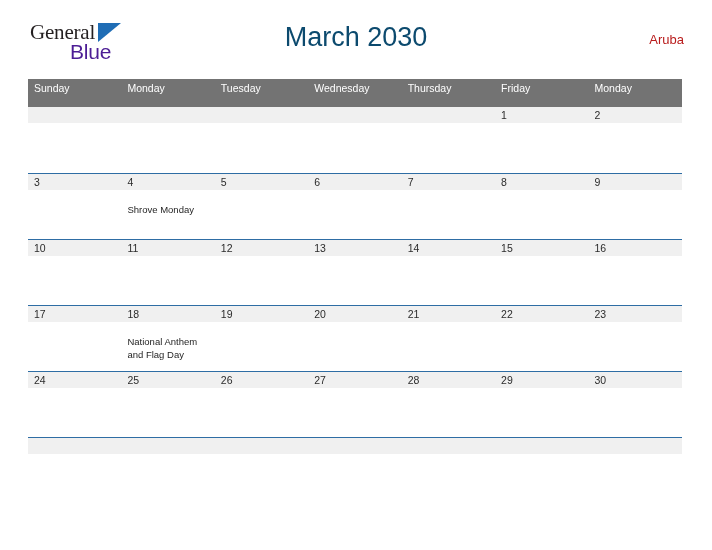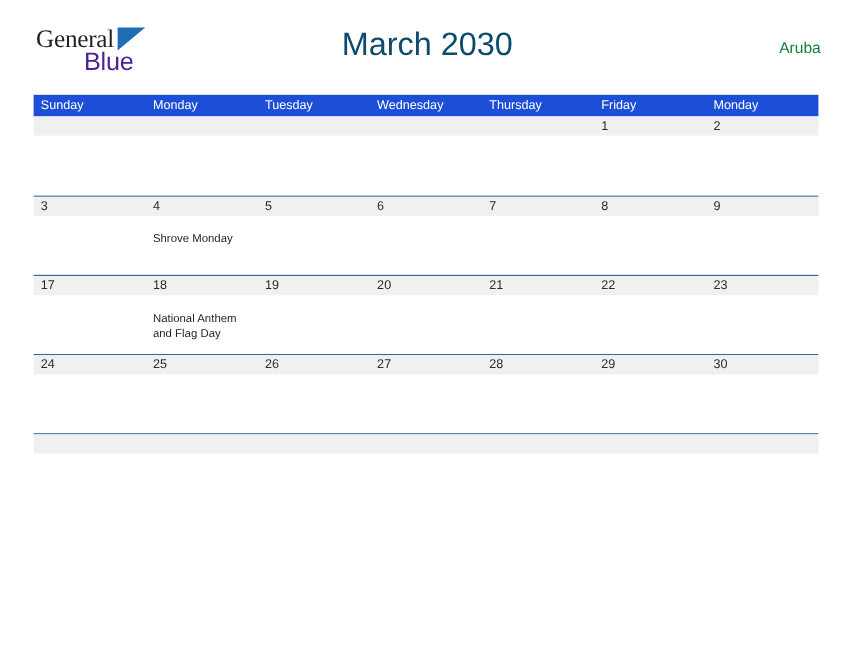--- a/index.html
+++ b/index.html
@@ -81,35 +81,35 @@
     font-weight: normal;
     margin: 0;
     letter-spacing: 0px;
   }
 
   .country {
     position: absolute;
     right: 0;
     top: 32px;
     font-size: 13px;
-    color: #15803d;
+    color: #b91c1c;
   }
 
   
   .calendar {
     position: absolute;
     left: 28px;
     top: 79px;
     width: 654px;
   }
 
   .weekday-header {
     display: flex;
-    background: #1d4ed8;
-    height: 18px;
+    background: #737373;
+    height: 28px;
   }
   .weekday-header .cell {
     flex: 1 1 0;
     color: #ffffff;
     font-size: 10.5px;
     line-height: 18px;
     padding-left: 6px;
     box-sizing: border-box;
     white-space: nowrap;
     overflow: hidden;
@@ -258,20 +258,46 @@
             </div>
             <div class="day-cell">
               <span class="day-num">9</span>
             </div>
           </div>
         </div>
         <div class="week-row">
           <div class="date-band"></div>
           <div class="days">
             <div class="day-cell">
+              <span class="day-num">10</span>
+            </div>
+            <div class="day-cell">
+              <span class="day-num">11</span>
+            </div>
+            <div class="day-cell">
+              <span class="day-num">12</span>
+            </div>
+            <div class="day-cell">
+              <span class="day-num">13</span>
+            </div>
+            <div class="day-cell">
+              <span class="day-num">14</span>
+            </div>
+            <div class="day-cell">
+              <span class="day-num">15</span>
+            </div>
+            <div class="day-cell">
+              <span class="day-num">16</span>
+            </div>
+          </div>
+        </div>
+        <div class="week-row">
+          <div class="date-band"></div>
+          <div class="days">
+            <div class="day-cell">
               <span class="day-num">17</span>
             </div>
             <div class="day-cell">
               <span class="day-num">18</span>
               <span class="events">
                 <span class="event">National Anthem and Flag Day</span>
               </span>
             </div>
             <div class="day-cell">
               <span class="day-num">19</span>

